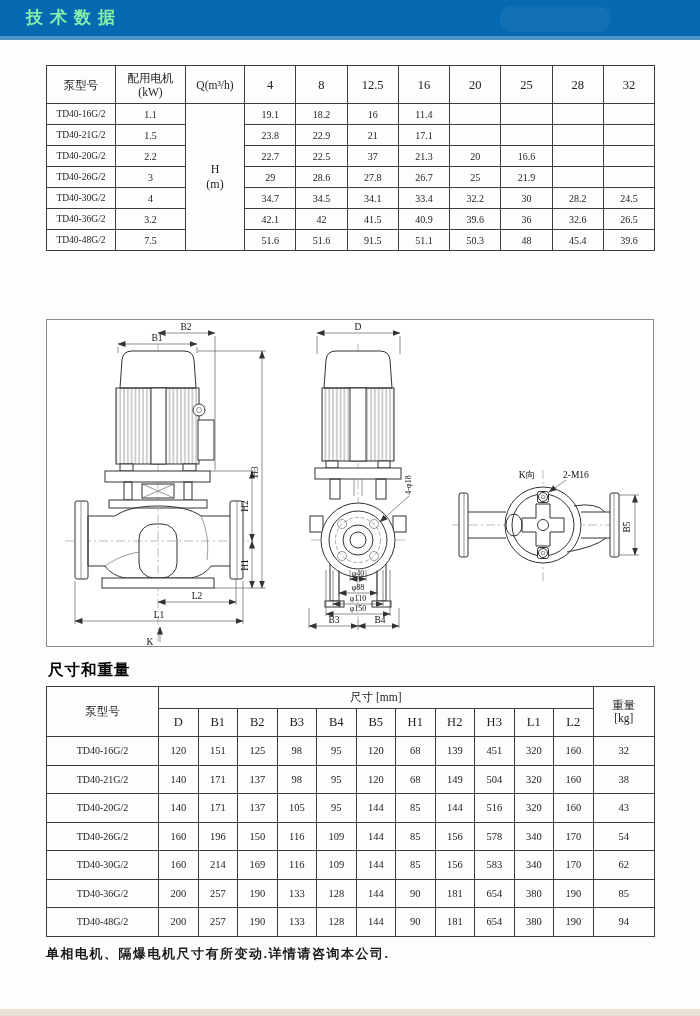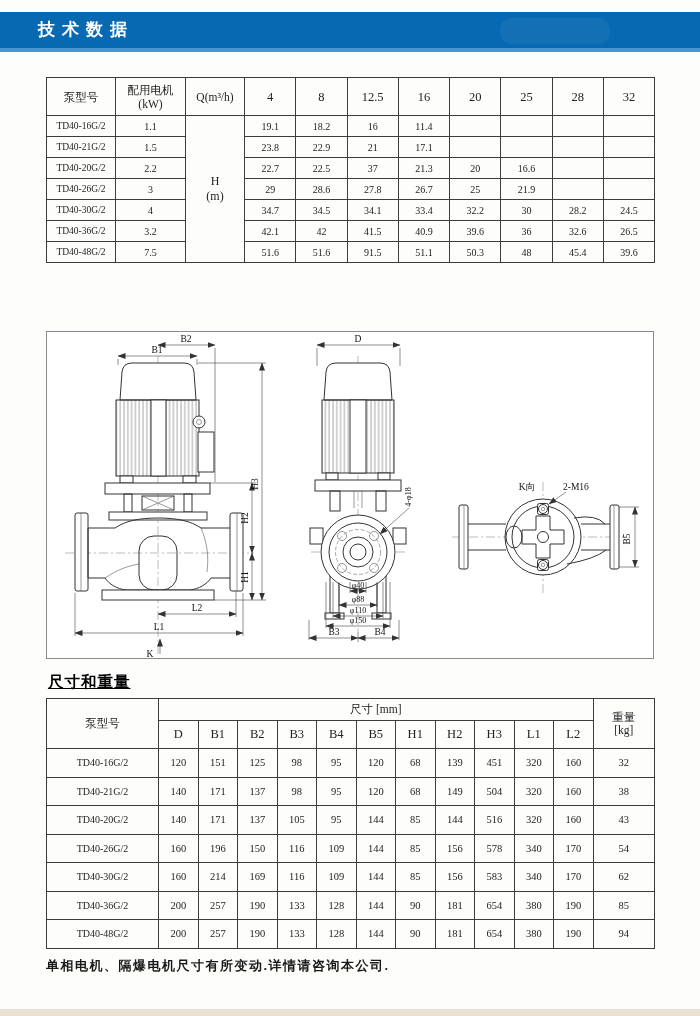--- a/index.html
+++ b/index.html
@@ -9,23 +9,23 @@
     font-family:"Liberation Serif","DejaVu Serif",serif;
     color:#222;
   }
   
   .topbar{
     position:relative;width:700px;height:36px;
     background:#0769b2;
     border-bottom:4px solid #4f94c8;
   }
   .topbar h1{
-    margin:12px;padding:0 0 0 26px;line-height:36px;
+    margin:0;padding:0 0 0 26px;line-height:36px;
     font-family:"Liberation Sans","DejaVu Sans",sans-serif;
-    font-size:17px;font-weight:bold;color:#ffffff;letter-spacing:7px;
+    font-size:17px;font-weight:bold;color:#86efac;letter-spacing:7px;
   }
   .topbar .watermark{
     position:absolute;left:500px;top:6px;width:110px;height:26px;
     background:rgba(255,255,255,0.05);border-radius:12px;
   }
   
   main{width:608px;margin:0 0 0 46px;}
   h2.sec{
     margin:27px 0 0 2px;height:20px;line-height:20px;
     font-family:"Liberation Sans","DejaVu Sans",sans-serif;
@@ -46,21 +46,21 @@
   #perf-table th.flow-col{font-size:12.5px;}
   #perf-table td{font-size:10px;}
   #perf-table td.model-cell{font-size:9.5px;}
   #perf-table td.h-cell{font-size:12px;line-height:15px;}
   
   .drawing{
     margin:68px 0 0 0;width:606px;height:326px;
     border:1px solid #8a8a8a;background:#ffffff;
   }
   
-  #dims-heading{margin-top:13px;text-decoration:underline;}
+  #dims-heading{margin-top:13px;}
   #dims-table{margin-top:6px;}
   #dims-table tr.hrow1{height:22px;}
   #dims-table tr.hrow2{height:28px;}
   #dims-table tbody tr{height:28.5px;}
   #dims-table th{font-size:11.5px;line-height:13px;}
   #dims-table th.size-col{font-size:12.5px;}
   #dims-table td{font-size:10.5px;}
   #dims-table td.model-cell{font-size:10px;}
   
   .footnote{

